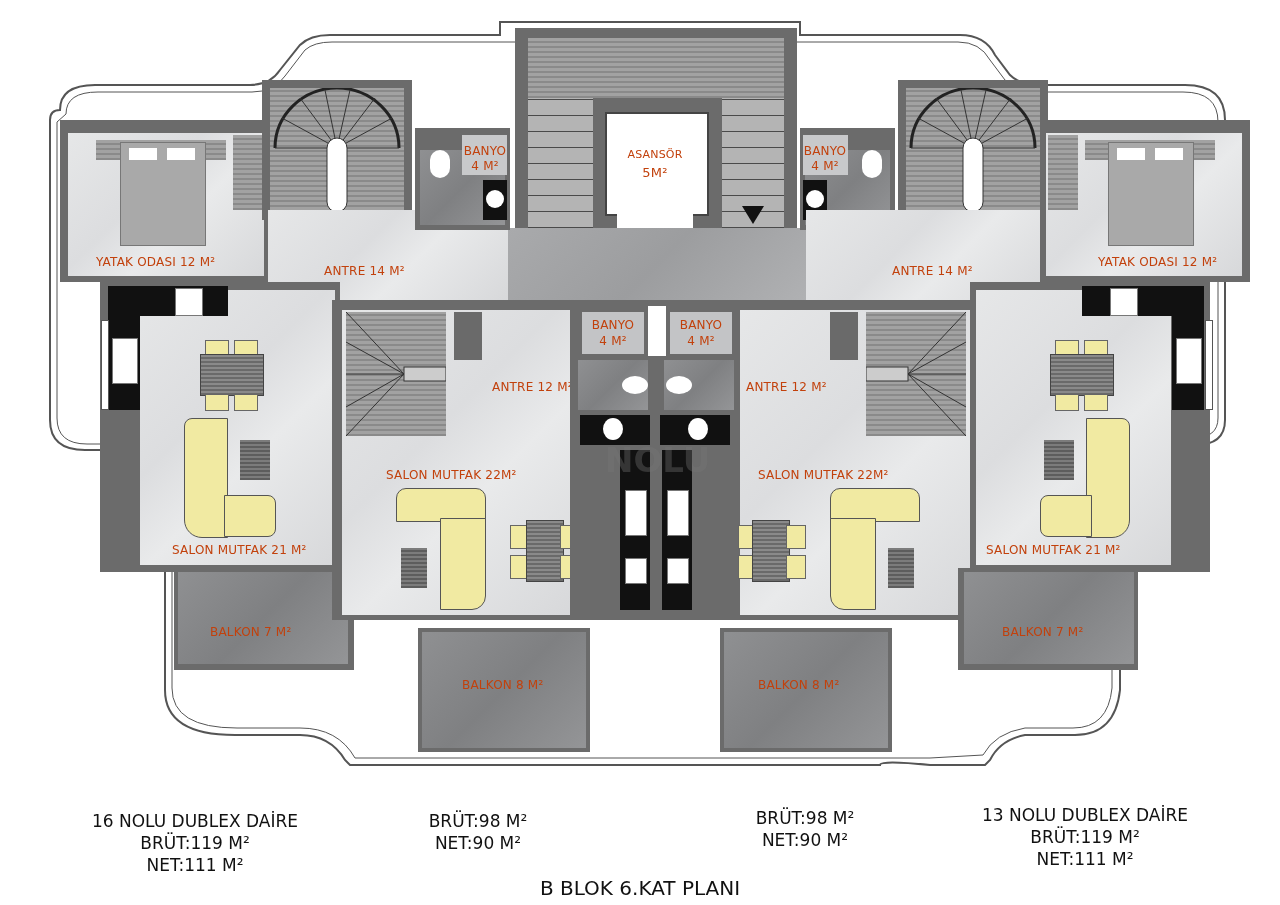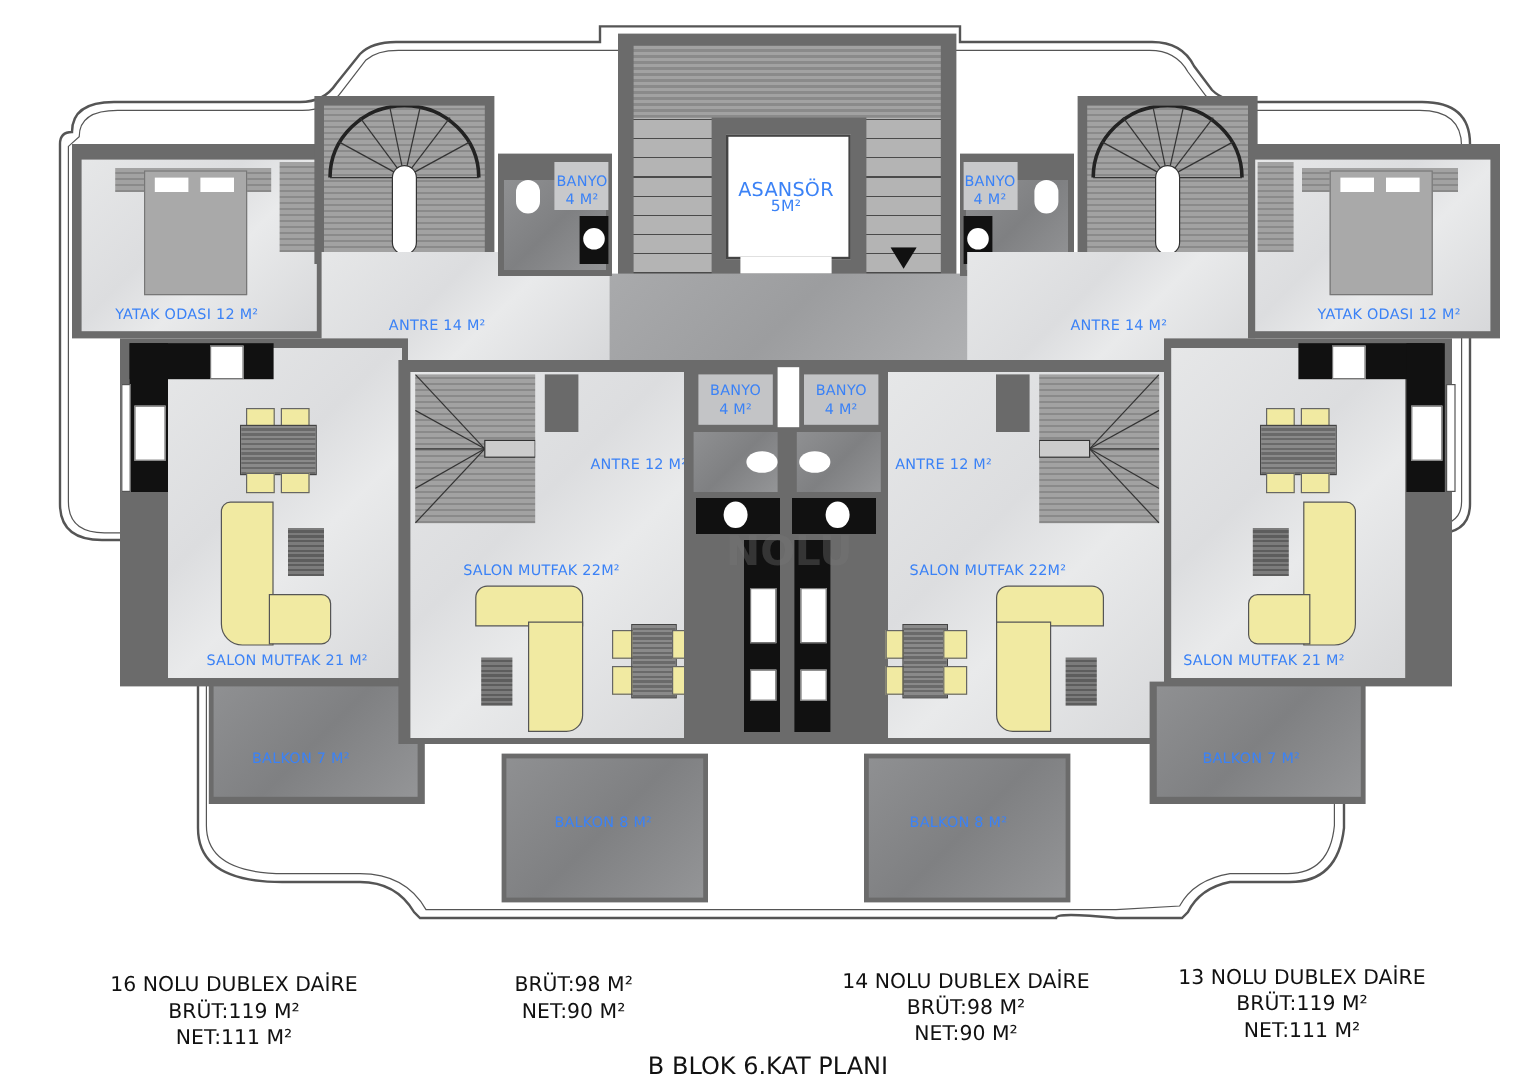--- a/index.html
+++ b/index.html
@@ -11,21 +11,21 @@
   .floor-mid{position:absolute;background:linear-gradient(135deg,#a9aaac 0%,#9c9d9f 50%,#b0b1b3 100%);}
   .floor-dark{position:absolute;background:linear-gradient(135deg,#8f9092 0%,#7f8082 50%,#949597 100%);}
   .wood{position:absolute;background:repeating-linear-gradient(0deg,#8a8a8a 0,#8a8a8a 2px,#a2a2a2 2px,#a2a2a2 5px);}
   .stairs-h{position:absolute;background:repeating-linear-gradient(0deg,#4a4a4a 0,#4a4a4a 1px,#b4b4b4 1px,#b4b4b4 16px);}
   .black-marble{position:absolute;background:#111;}
   .sofa{position:absolute;background:#f1eaa2;border:1px solid #555;}
   .chair{position:absolute;background:#f1eaa2;border:1px solid #666;}
   .table{position:absolute;background:repeating-linear-gradient(0deg,#6a6a6a 0,#6a6a6a 2px,#8a8a8a 2px,#8a8a8a 4px);border:1px solid #444;}
   .rug{position:absolute;background:repeating-linear-gradient(0deg,#5d5d5d 0,#5d5d5d 2px,#7c7c7c 2px,#7c7c7c 4px);}
   .window{position:absolute;background:#fff;border:1px solid #555;}
-  .label{position:absolute;font-family:"DejaVu Sans","Liberation Sans",sans-serif;font-size:12px;color:#3b82f6;white-space:nowrap;letter-spacing:0.2px;}
+  .label{position:absolute;font-family:"DejaVu Sans","Liberation Sans",sans-serif;font-size:12px;color:#c2410c;white-space:nowrap;letter-spacing:0.2px;}
   .label.center{text-align:center;}
   .bed{position:absolute;background:#a9a9a9;border:1px solid #777;}
   .pillow{position:absolute;background:#fff;}
   .basin{position:absolute;background:#fff;border-radius:50%;}
   .sink{position:absolute;background:#fff;border:1px solid #777;}
   .stove{position:absolute;background:#fff;border:1px solid #777;}
   .footer{position:absolute;left:0;top:780px;width:1280px;height:125px;}
   .unit{position:absolute;text-align:center;font-family:"DejaVu Sans","Liberation Sans",sans-serif;font-size:17px;color:#111;line-height:22px;}
   .plan-title{position:absolute;left:0;width:1280px;top:876px;text-align:center;font-family:"DejaVu Sans","Liberation Sans",sans-serif;font-size:20px;color:#111;}
 </style>
@@ -37,21 +37,21 @@
   <svg class="abs" style="left:0;top:0" width="1280" height="780">
     <path d="M60 110 Q60 85 95 85 L250 85 Q270 85 280 70 L300 45 Q310 35 330 35 L500 35 L500 22 L800 22 L800 35 L960 35 Q985 35 995 55 L1010 75 Q1020 85 1040 85 L1185 85 Q1225 85 1225 120 L1225 420 Q1225 445 1195 445 L1150 445 Q1120 450 1120 480 L1120 690 Q1115 735 1075 735 L1025 735 Q1000 740 990 760 L985 765 L930 765 Q880 760 880 765 L720 765 L590 765 L520 765 L350 765 L345 760 Q330 735 300 735 L235 735 Q165 735 165 690 L165 480 Q160 450 130 450 L85 450 Q50 450 50 420 L50 120 Q50 110 60 110 Z" fill="none" stroke="#555" stroke-width="2"></path>
     <path d="M66 114 Q66 92 98 92 L252 92 Q274 92 285 76 L305 50 Q314 42 332 42 L500 42 L800 42 L958 42 Q980 42 990 60 L1005 80 Q1016 92 1040 92 L1183 92 Q1218 92 1218 122 L1218 418 Q1218 438 1193 438 L1150 438 Q1112 444 1112 478 L1112 688 Q1108 728 1073 728 L1025 728 Q995 733 983 755 L930 758 L880 758 L720 758 L590 758 L520 758 L355 758 Q338 728 300 728 L237 728 Q172 728 172 688 L172 478 Q168 444 130 444 L87 444 Q57 444 57 418 L57 122 Z" fill="none" stroke="#555" stroke-width="1"></path>
   </svg>
 
   <div class="wall" style="left:515px;top:28px;width:282px;height:205px;"></div>
   <div class="wood" style="left:528px;top:38px;width:256px;height:60px;"></div>
   <div class="stairs-h" style="left:528px;top:98px;width:65px;height:130px;"></div>
   <div class="stairs-h" style="left:722px;top:98px;width:62px;height:130px;"></div>
   <div class="abs" style="left:605px;top:112px;width:100px;height:100px;background:#fff;border:2px solid #444;"></div>
-  <div class="label center" style="left:605px;top:148px;width:100px;font-size:16px;">ASANSÖR</div>
+  <div class="label center" style="left:605px;top:148px;width:100px;font-size:11px;">ASANSÖR</div>
   <div class="label center" style="left:605px;top:165px;width:100px;font-size:13px;">5M²</div>
   <div class="abs" style="left:617px;top:214px;width:76px;height:14px;background:#fff;"></div>
   <svg class="abs" style="left:742px;top:206px" width="22" height="20">
       <polygon points="0,0 22,0 11,18" fill="#111"></polygon>
     </svg>
 
   <div class="floor-mid" style="left:507px;top:228px;width:300px;height:72px;"></div>
 
   <div class="wall" style="left:60px;top:120px;width:210px;height:162px;"></div>
   <div class="floor-light" style="left:68px;top:133px;width:196px;height:143px;"></div>
@@ -257,21 +257,20 @@
   <div class="unit" style="left:55px;top:30px;width:280px;">
     <div>16 NOLU DUBLEX DAİRE</div>
     <div>BRÜT:119 M²</div>
     <div>NET:111 M²</div>
   </div>
   <div class="unit" style="left:338px;top:30px;width:280px;">
     <div>BRÜT:98 M²</div>
     <div>NET:90 M²</div>
   </div>
   <div class="unit" style="left:665px;top:27px;width:280px;">
-    <div>14 NOLU DUBLEX DAİRE</div>
     <div>BRÜT:98 M²</div>
     <div>NET:90 M²</div>
   </div>
   <div class="unit" style="left:945px;top:24px;width:280px;">
     <div>13 NOLU DUBLEX DAİRE</div>
     <div>BRÜT:119 M²</div>
     <div>NET:111 M²</div>
   </div>
 </div>
 <div class="plan-title">B BLOK 6.KAT PLANI</div>

